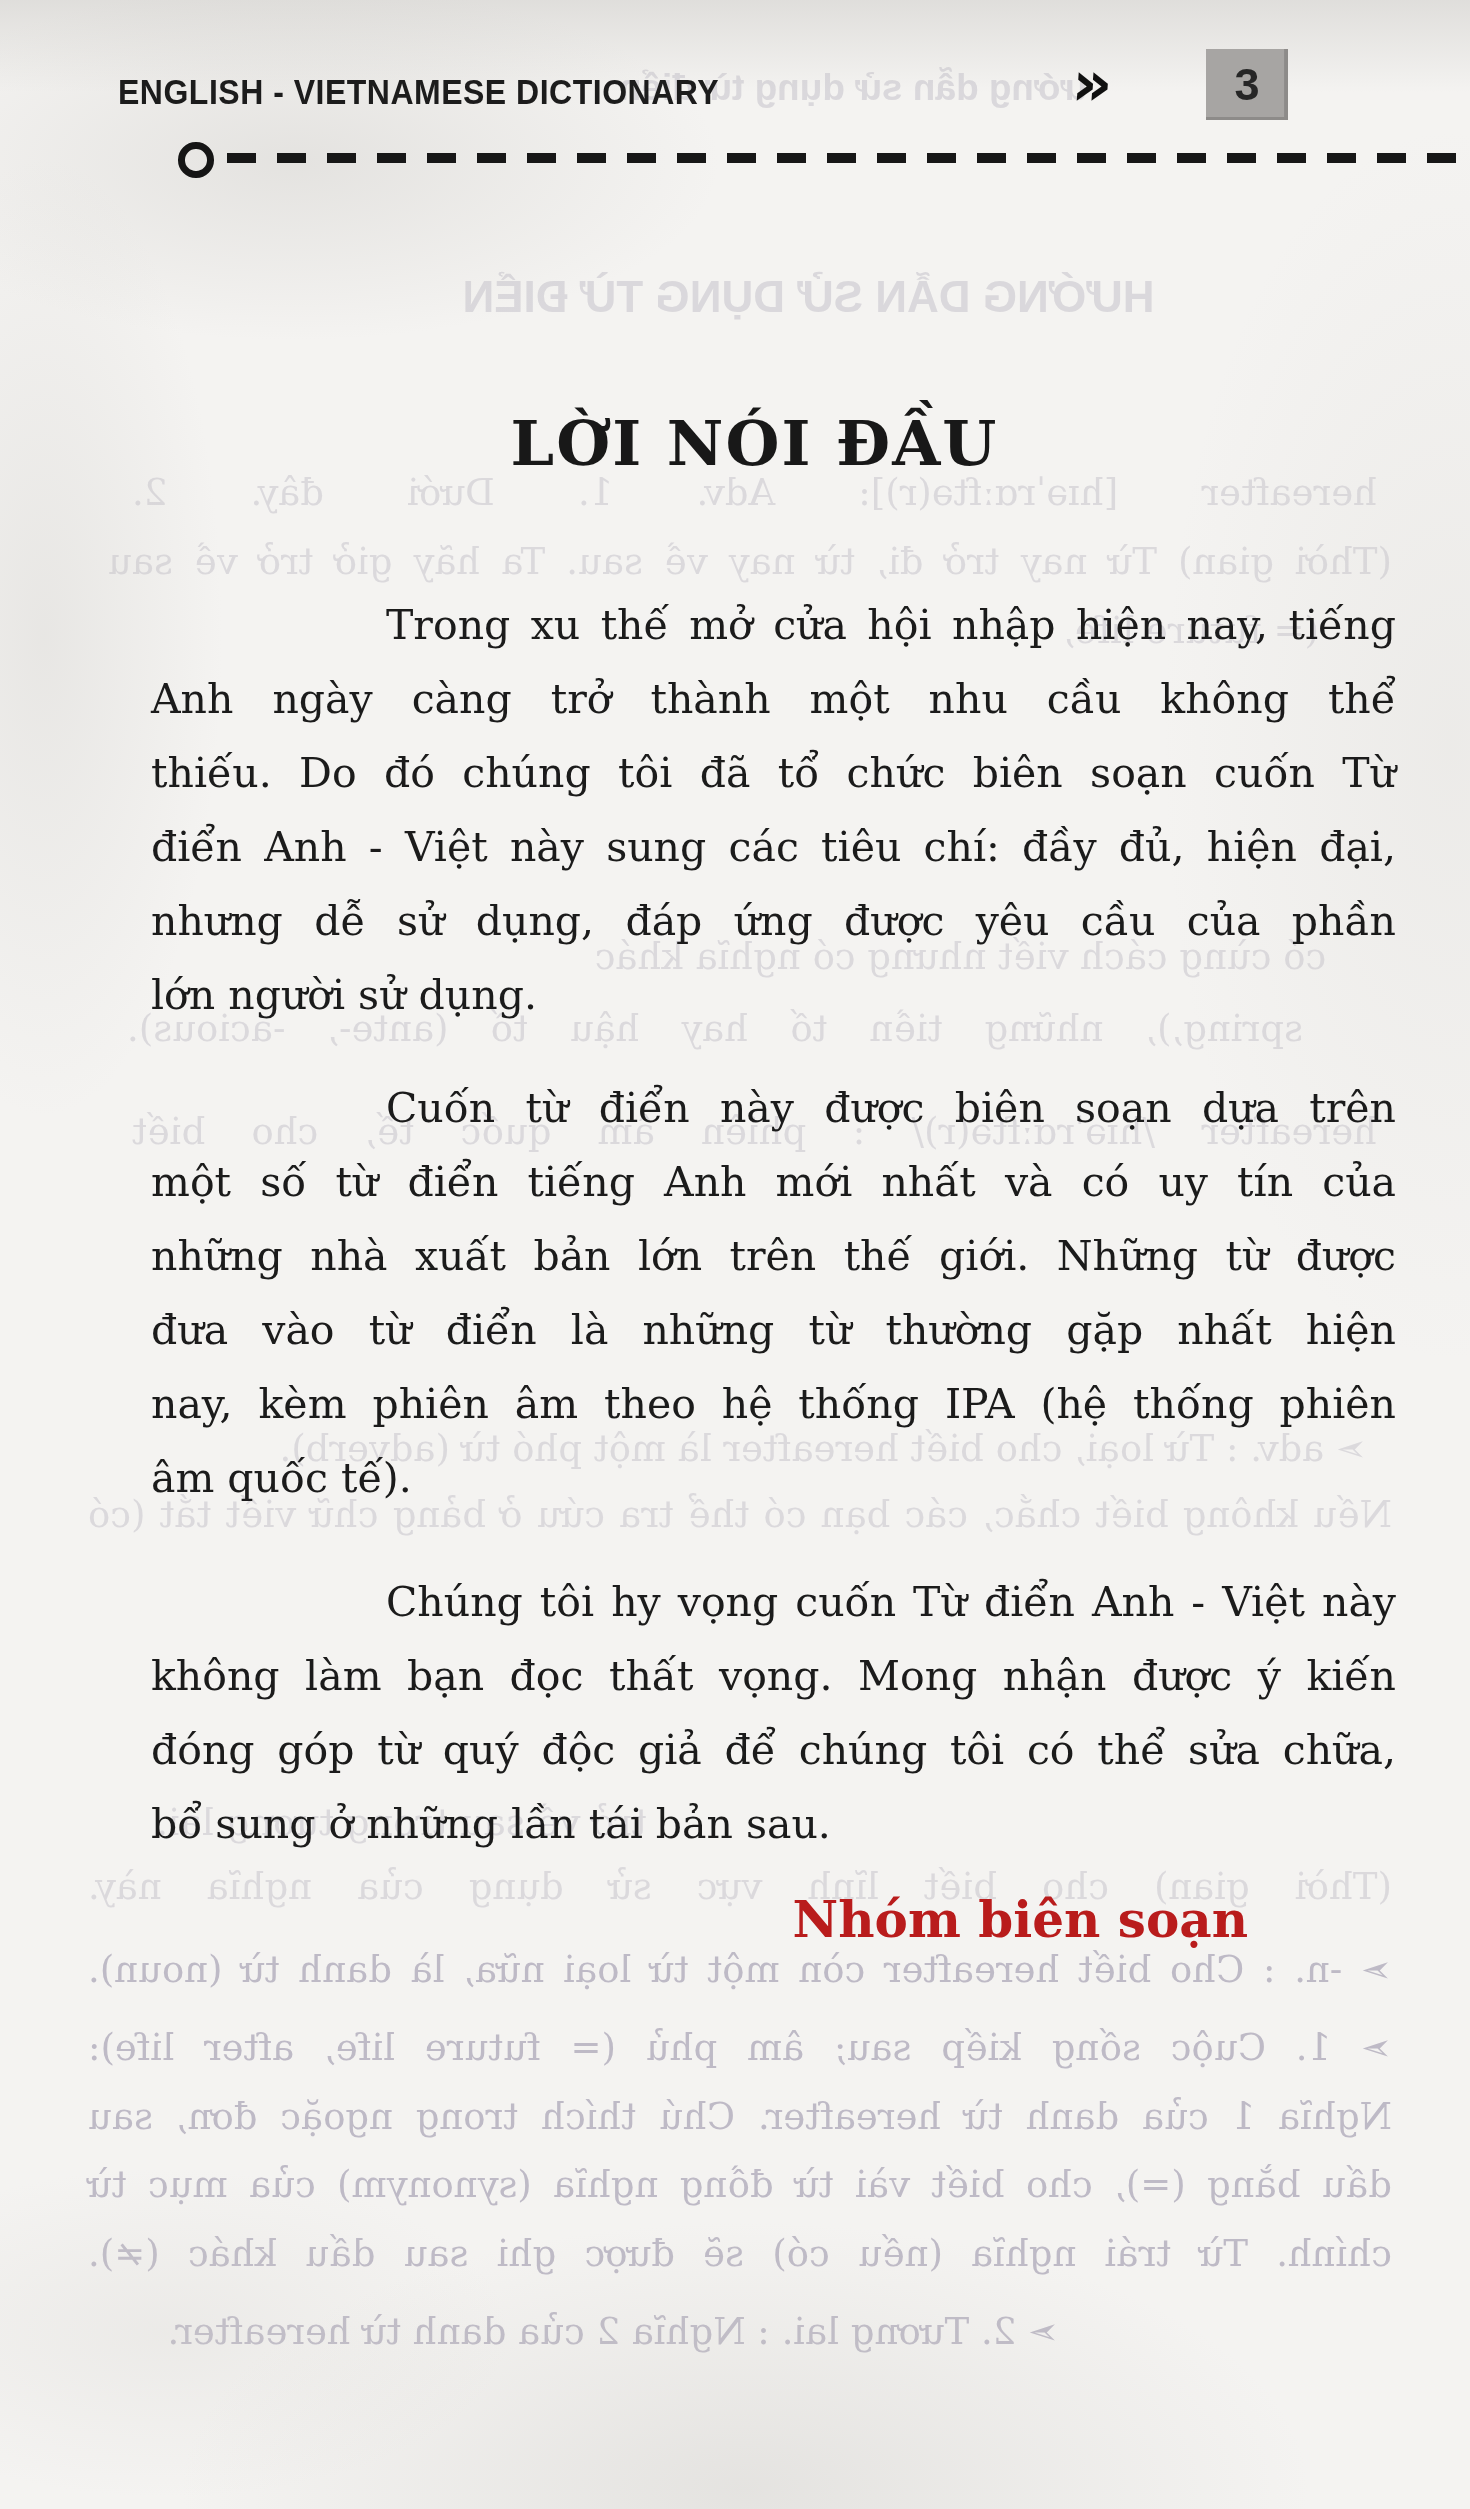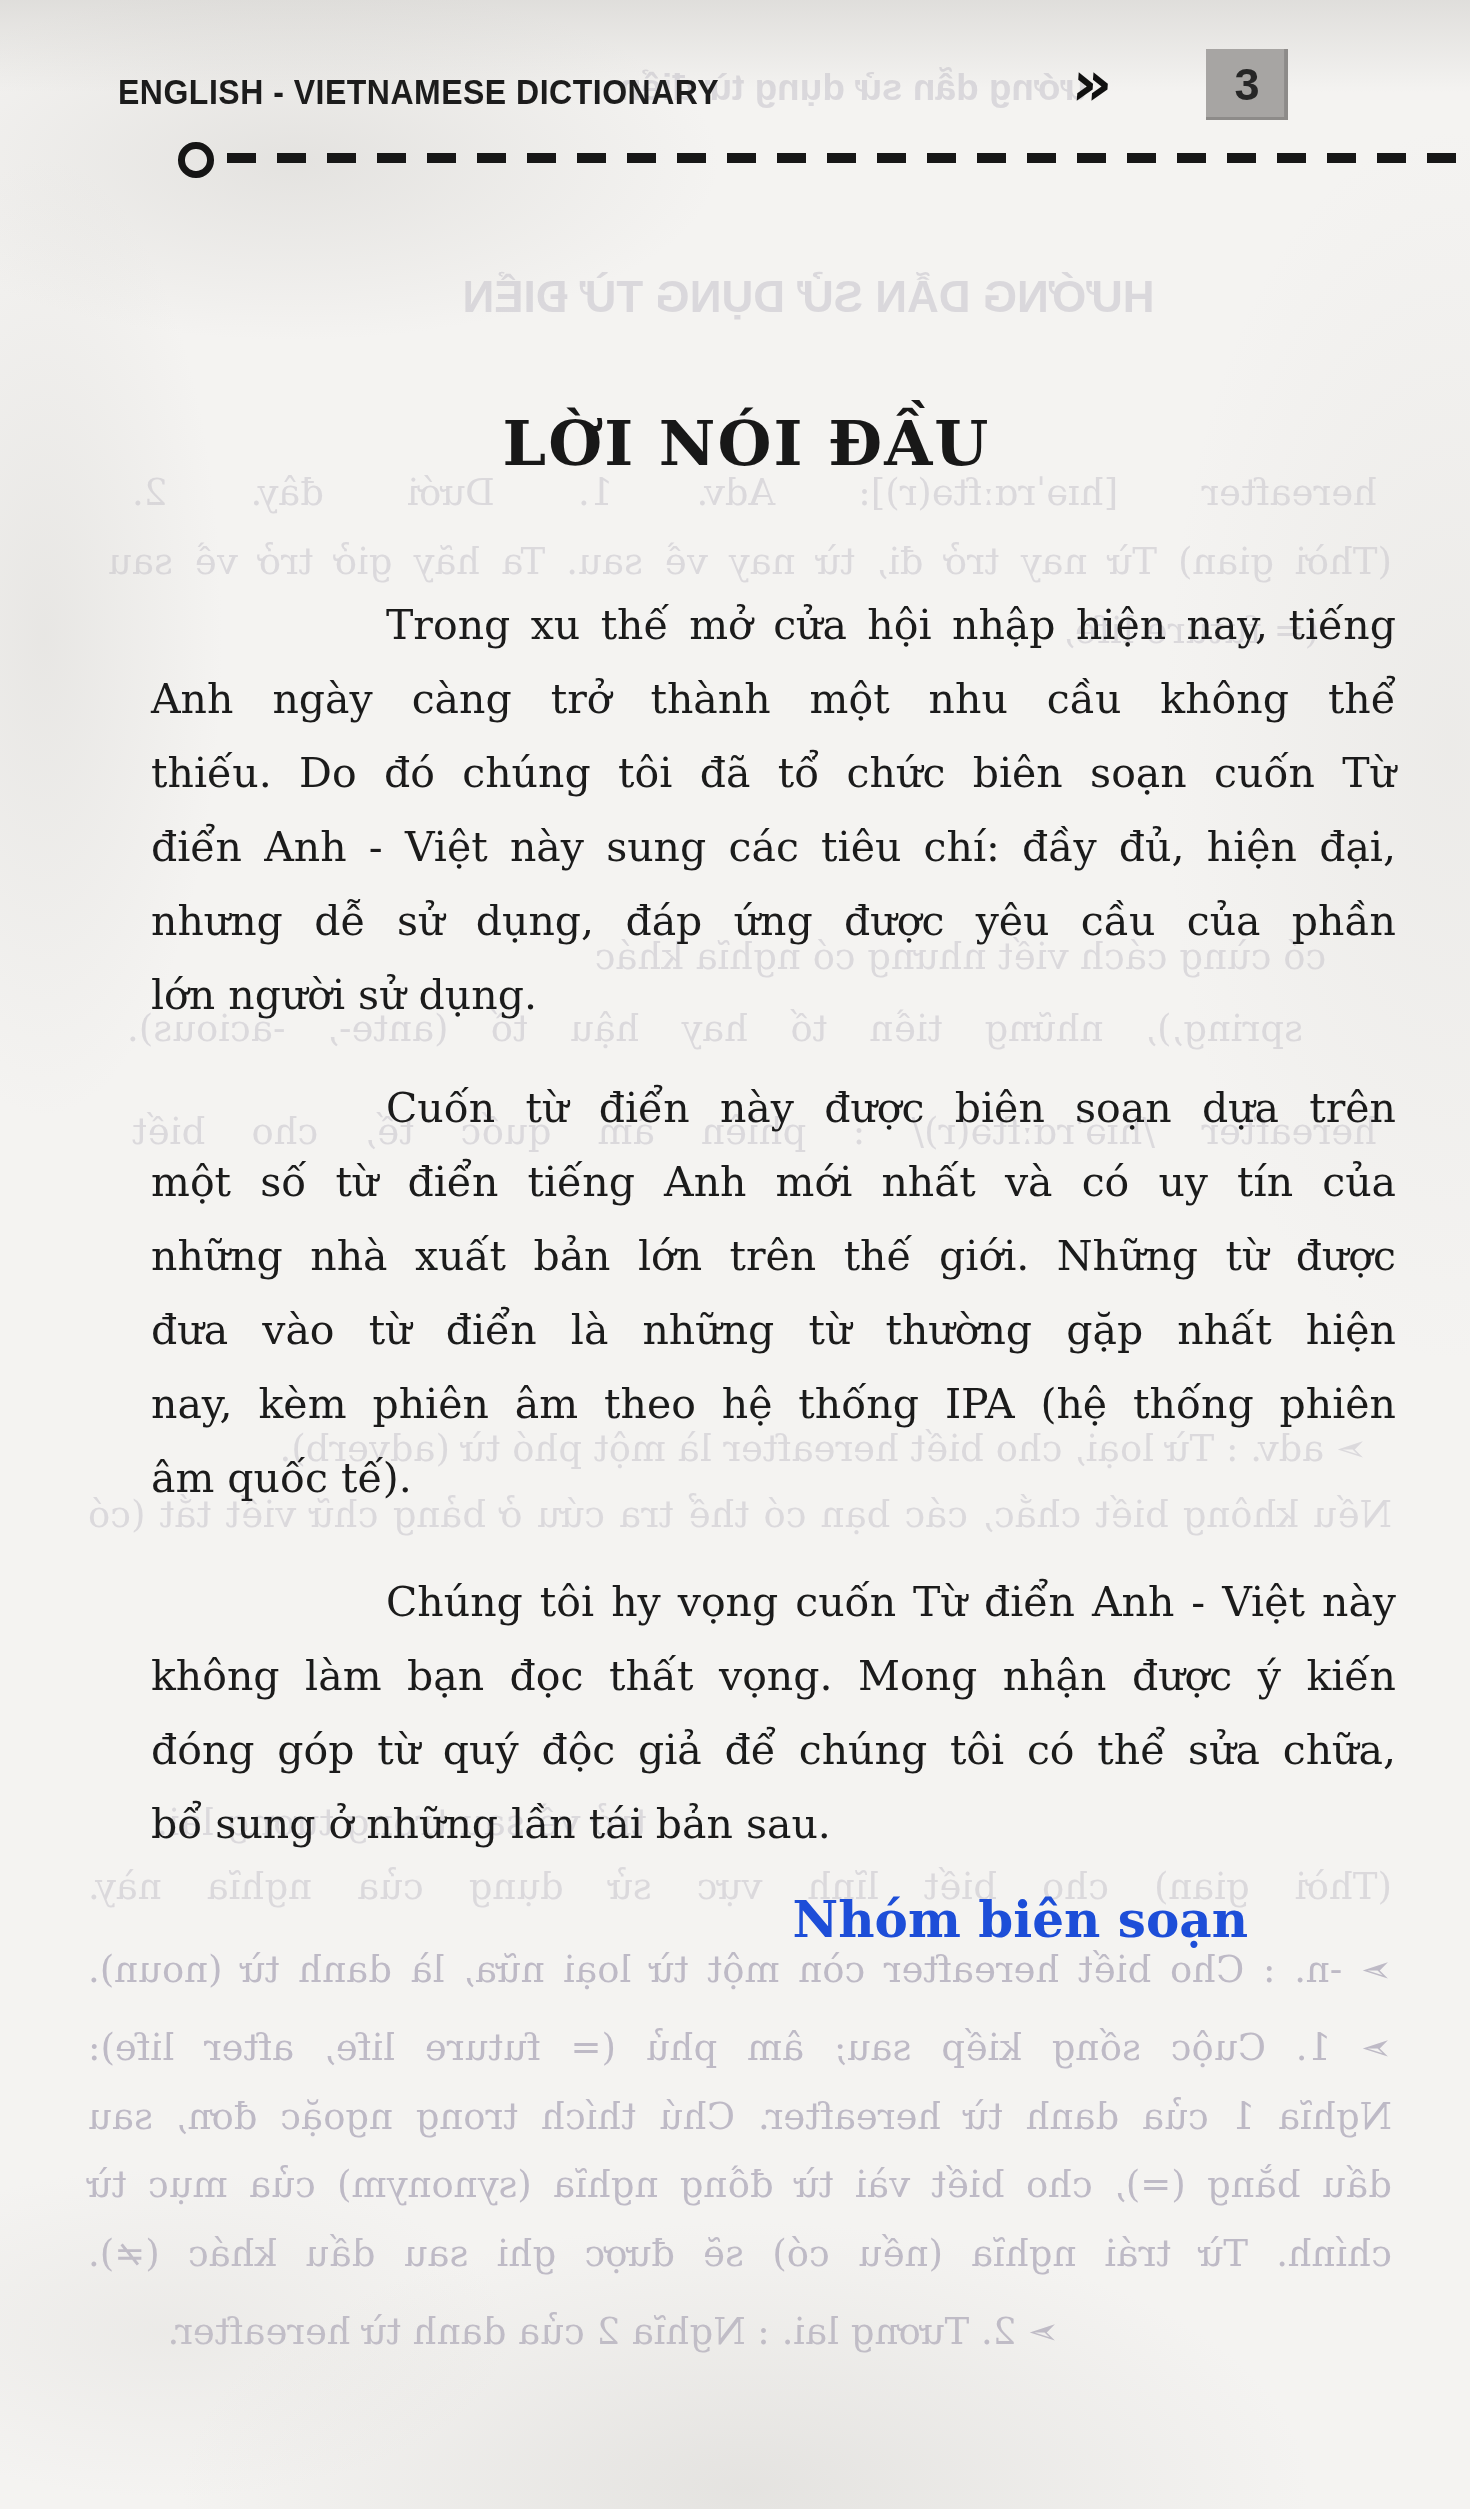--- a/index.html
+++ b/index.html
@@ -69,38 +69,38 @@
     width:21.6px;height:21.6px;border:7.8px solid #151515;border-radius:50%;
     background:transparent;
   }
   .rule-dashes{
     position:absolute;left:227px;right:0;top:153px;height:9.8px;z-index:3;
     background:repeating-linear-gradient(90deg,#171717 0 29px,transparent 29px 50px);
   }
 
   
   .doc-title{
-    position:absolute;left:124px;top:407px;width:1245px;z-index:3;
+    position:absolute;left:132px;top:407px;width:1245px;z-index:3;
     margin:0;text-align:center;
     font-size:62px;font-weight:700;color:#181818;letter-spacing:2px;
   }
   .para{position:absolute;left:132px;width:1245px;z-index:3;color:#1b1b1b;margin-left:19px;}
   .p1{top:588px;}
   .p2{top:1071px;}
   .p3{top:1565px;}
   .bl{
     height:74px;line-height:74px;font-size:41px;
     text-align:justify;text-align-last:justify;
   }
   .ind{text-indent:235px;}
   .last{text-align:center;text-align-last:left;}
   .signature{
     position:absolute;left:132px;top:1890px;width:1245px;z-index:3;
     text-align:right;padding-right:129px;box-sizing:border-box;
-    font-size:50px;font-weight:700;color:#1d4ed8;
+    font-size:50px;font-weight:700;color:#b91c1c;
   }
 </style>
 </head>
 <body>
 
 <div class="page">
 
   <div>
     <div class="bleed bbold blight bc" style="top:65px;left:608px;width:490px;font-size:37px;">ướng dẫn sử dụng từ điển</div>
     <div class="bleed bbold blight bc" style="top:269px;left:392px;width:833px;font-size:44px;">HƯỚNG DẪN SỬ DỤNG TỪ ĐIỂN</div>

